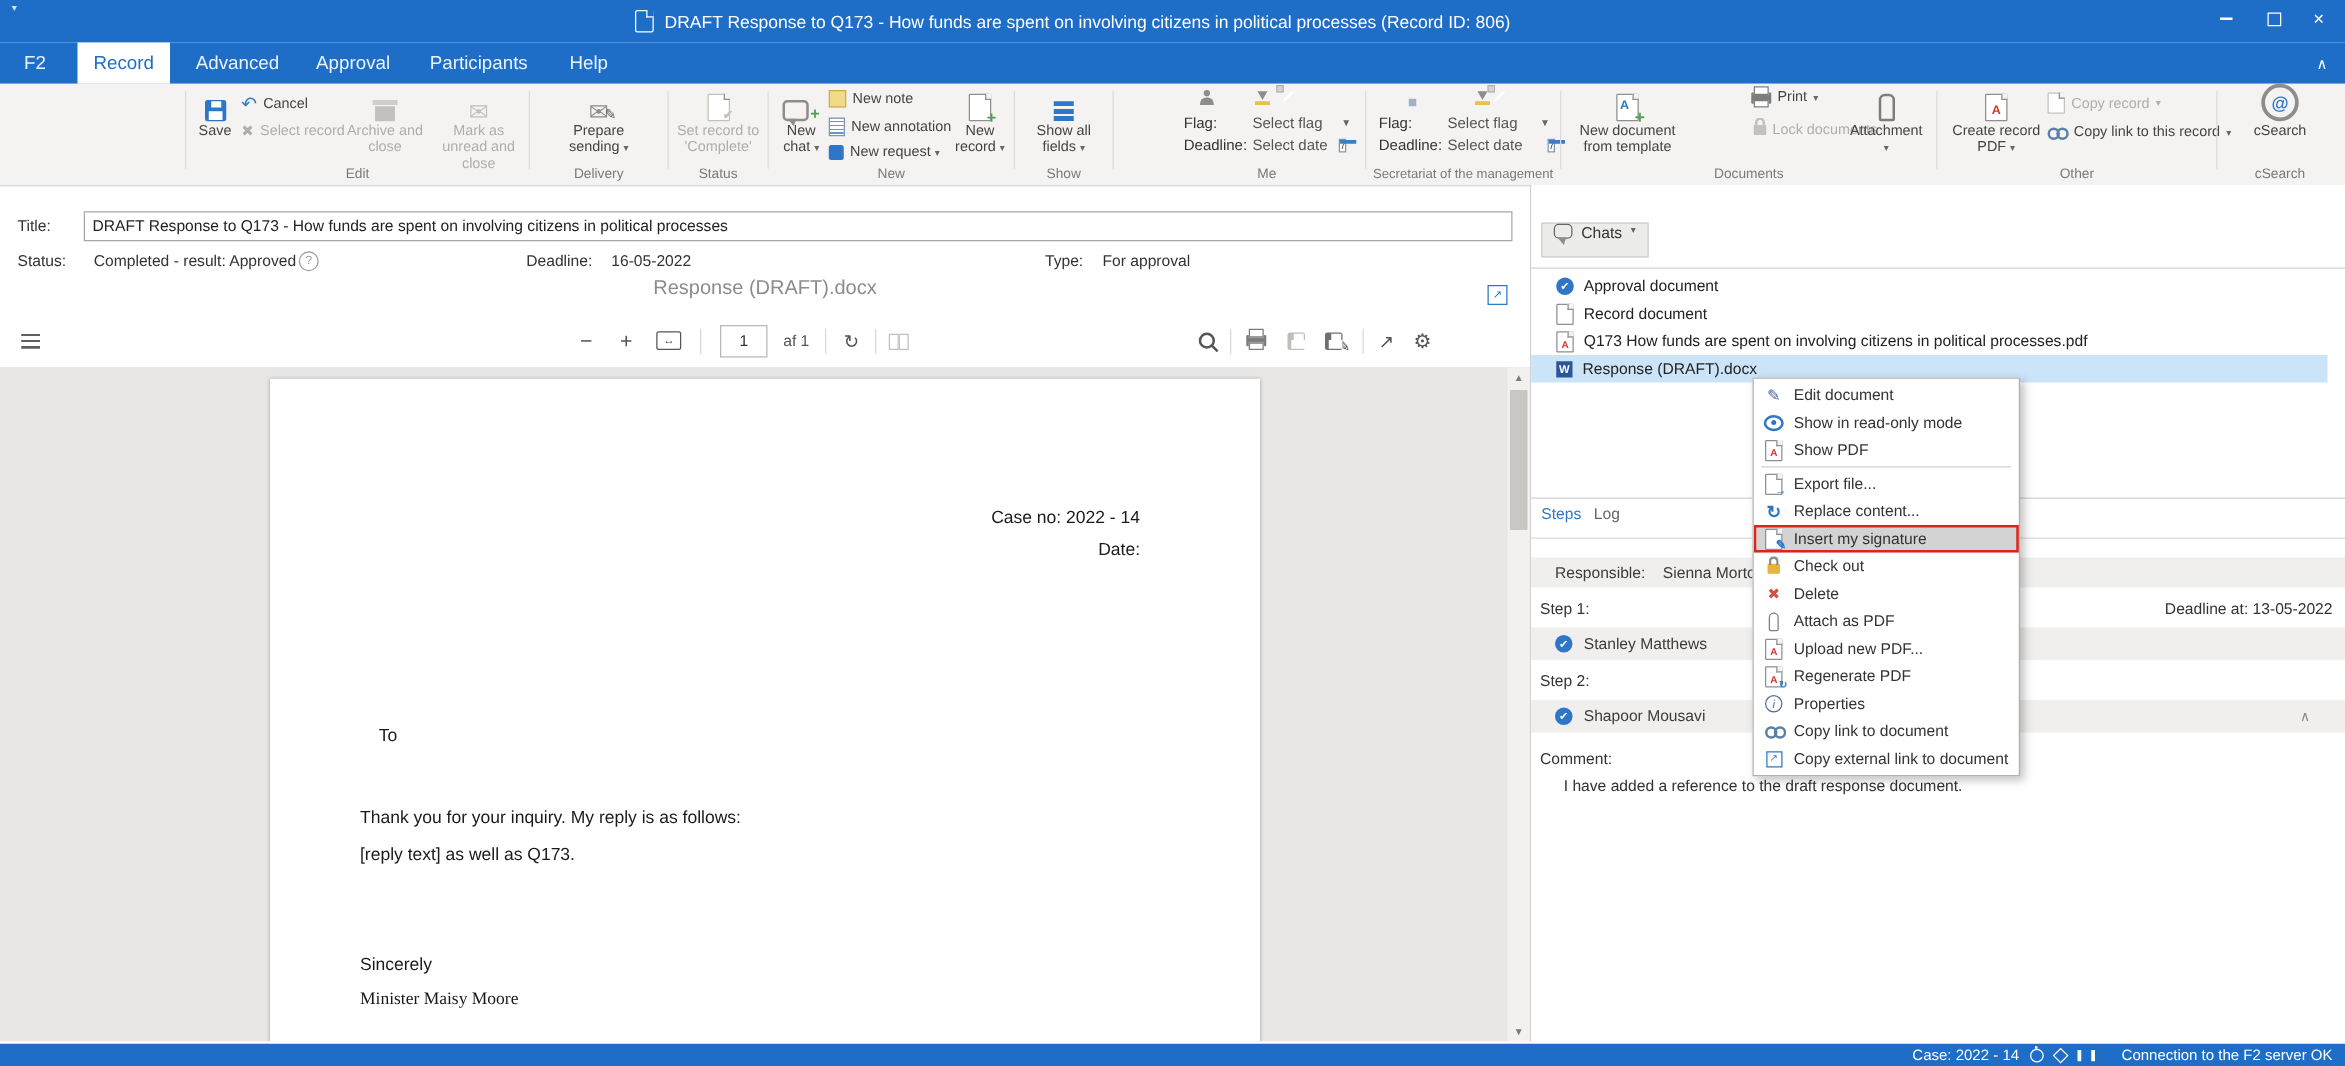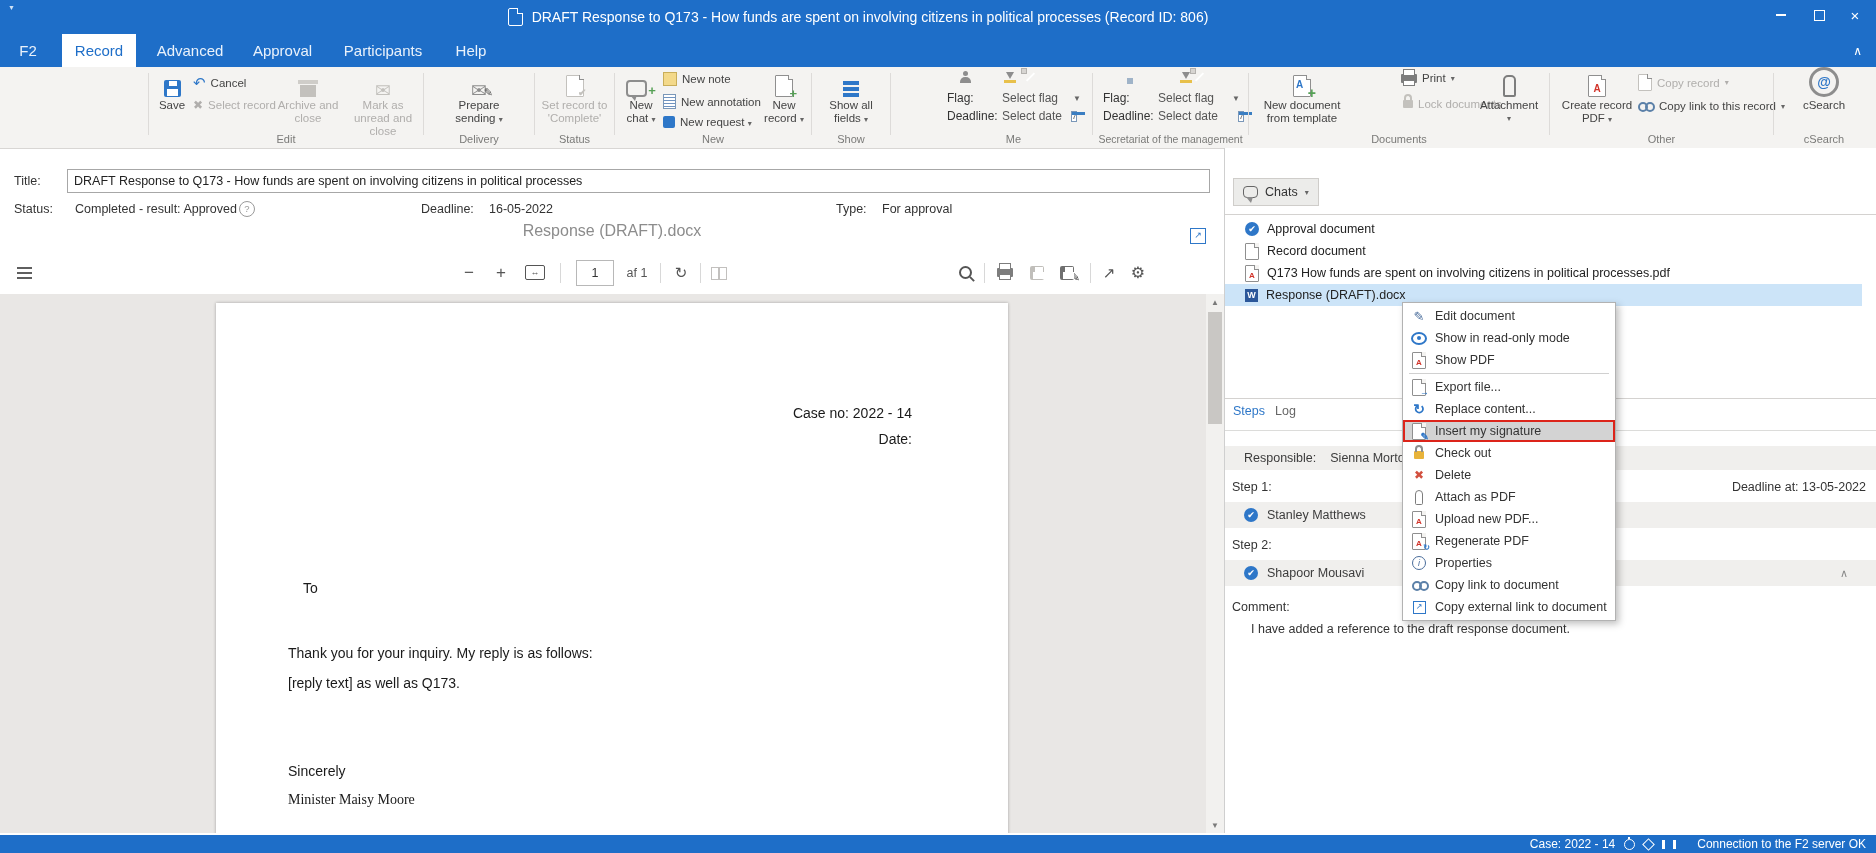--- a/index.html
+++ b/index.html
@@ -116,21 +116,21 @@
   
   .pvarea{left:0;top:294px;width:1224px;height:539px;background:#e9e7e5;overflow:hidden;}
   .page{position:absolute;left:216px;top:9px;width:792px;height:540px;background:#fff;box-shadow:0 0 3px rgba(0,0,0,.3);}
   .doctxt{position:absolute;font-size:14px;color:#1a1a1a;}
   .pvscroll{position:absolute;left:1206px;top:0;width:18px;height:539px;background:#f2f1ef;}
   .pvthumb{position:absolute;left:2px;top:18px;width:14px;height:112px;background:#c9c7c4;}
   .sarr{position:absolute;left:0;width:18px;height:16px;display:flex;align-items:center;justify-content:center;font-size:8px;color:#7a7a7a;}
   .vdiv{left:1224px;top:148px;width:1px;height:685px;background:#cfcfcf;}
   
   .rpanel{left:1225px;top:148px;width:651px;height:685px;background:#fff;font-size:12.5px;}
-  .chatsbtn{position:absolute;left:8px;top:30px;height:26px;padding:0 9px;display:flex;align-items:center;gap:7px;background:#ececea;border:1px solid #cfcdca;color:#333;}
+  .chatsbtn{position:absolute;left:8px;top:30px;height:26px;padding:0 9px;display:flex;align-items:flex-start;gap:7px;background:#ececea;border:1px solid #cfcdca;color:#333;}
   .rpsep{position:absolute;left:0;width:651px;height:1px;background:#d4d2d0;}
   .docrow{position:absolute;left:0;width:637px;height:22px;display:flex;align-items:center;gap:8px;padding-left:20px;box-sizing:border-box;color:#222;}
   .docrow.sel{background:#cce4f8;}
   .steptab{position:absolute;top:256px;font-size:12.5px;}
   .greyrow{position:absolute;left:0;width:651px;background:#f0efed;display:flex;align-items:center;gap:9px;padding-left:19px;box-sizing:border-box;}
   .slabel{position:absolute;left:7px;color:#333;}
   .chup{position:absolute;right:28px;color:#888;font-size:11px;}
   
   .cmenu{left:1402px;top:302px;width:212px;background:#fff;border:1px solid #b2b2b2;box-shadow:3px 3px 7px rgba(0,0,0,.25);padding:2px 0;z-index:50;}
   .mi{position:relative;height:22px;display:flex;align-items:center;gap:8px;padding-left:8px;font-size:12.5px;color:#333;}

